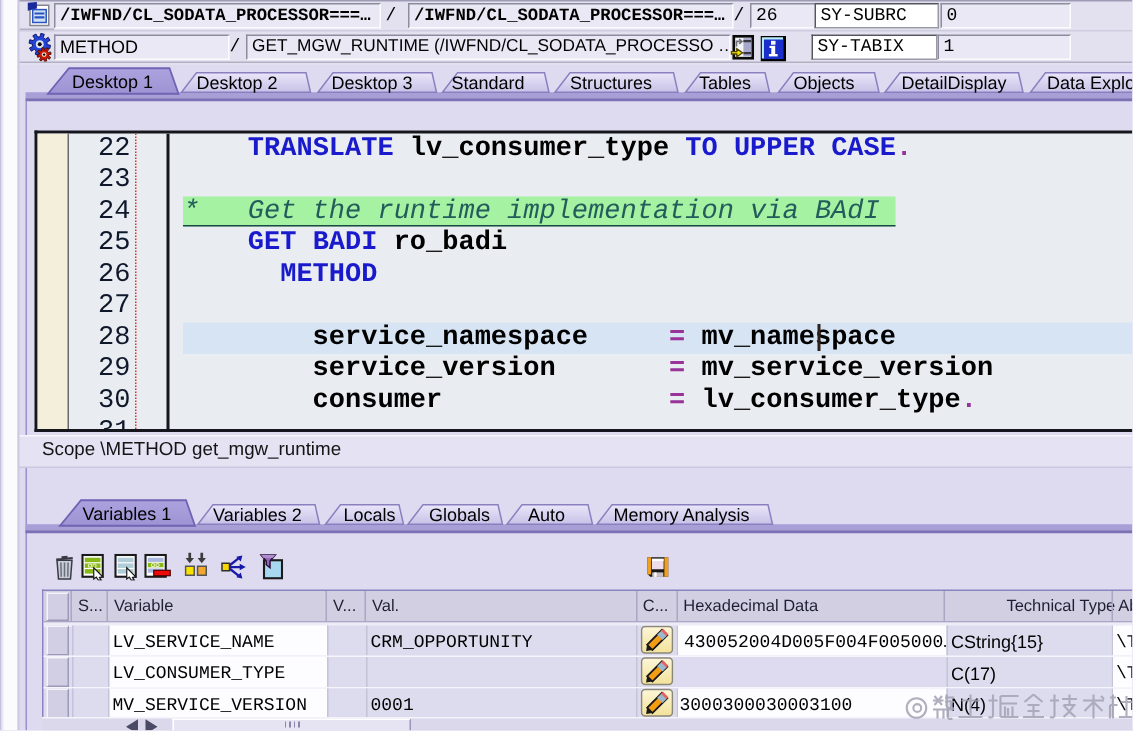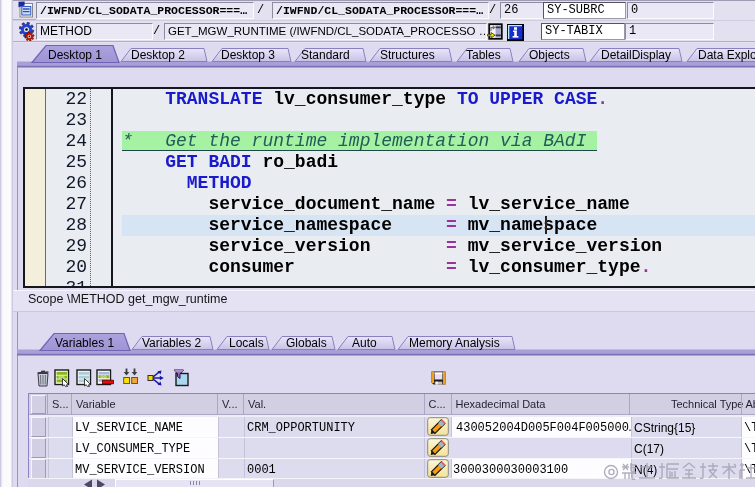--- a/index.html
+++ b/index.html
@@ -142,28 +142,27 @@
   <div class="abs" style="left:122px;top:130.5px;width:475px;height:19.5px;background:#a4f2a2;border-bottom:1.5px solid #1c4848;"></div>
 
   <div class="lnum" style="top:88.5px;">22</div>
   <div class="lnum" style="top:109.5px;">23</div>
   <div class="lnum" style="top:130.5px;">24</div>
   <div class="lnum" style="top:151.5px;">25</div>
   <div class="lnum" style="top:172.5px;">26</div>
   <div class="lnum" style="top:193.5px;">27</div>
   <div class="lnum" style="top:235.5px;">29</div>
   <div class="lnum" style="top:214.5px;">28</div>
-  <div class="lnum" style="top:256.5px;">20</div>
+  <div class="lnum" style="top:256.5px;">30</div>
   <div class="lnum" style="top:277.5px;height:8px;overflow:hidden;">31</div>
 
   <div class="codeline" style="top:130.5px;font-weight:normal;font-style:italic;color:#245c5c;">*   Get the runtime implementation via BAdI</div>
   <div class="codeline" style="top:88.5px;">    <span class="kw">TRANSLATE</span> lv_consumer_type <span class="kw">TO UPPER CASE</span><span class="op">.</span></div>
   <div class="codeline" style="top:151.5px;">    <span class="kw">GET BADI</span> ro_badi</div>
   <div class="codeline" style="top:172.5px;">      <span class="kw">METHOD</span></div>
-  <div class="codeline" style="top:193.5px;">        service_document_name <span class="op">=</span> lv_service_name</div>
   <div class="codeline" style="top:214.5px;">        service_namespace     <span class="op">=</span> mv_namespace</div>
   <div class="codeline" style="top:235.5px;">        service_version       <span class="op">=</span> mv_service_version</div>
   <div class="codeline" style="top:256.5px;">        consumer              <span class="op">=</span> lv_consumer_type<span class="op">.</span></div>
 
   <div class="abs" style="left:545px;top:216px;width:2px;height:18px;background:#30201a;"></div>
 
   <div class="abs" style="left:0;top:289.5px;width:755px;height:21px;background:#e4e2f3;border-top:1px solid #f6f5fb;"></div>
   <div class="abs" style="left:28px;top:292px;font-size:12.5px;color:#141414;">Scope \METHOD get_mgw_runtime</div>
   <div class="abs" style="left:0;top:310.5px;width:755px;height:1px;background:#cbc7e0;"></div>
 

